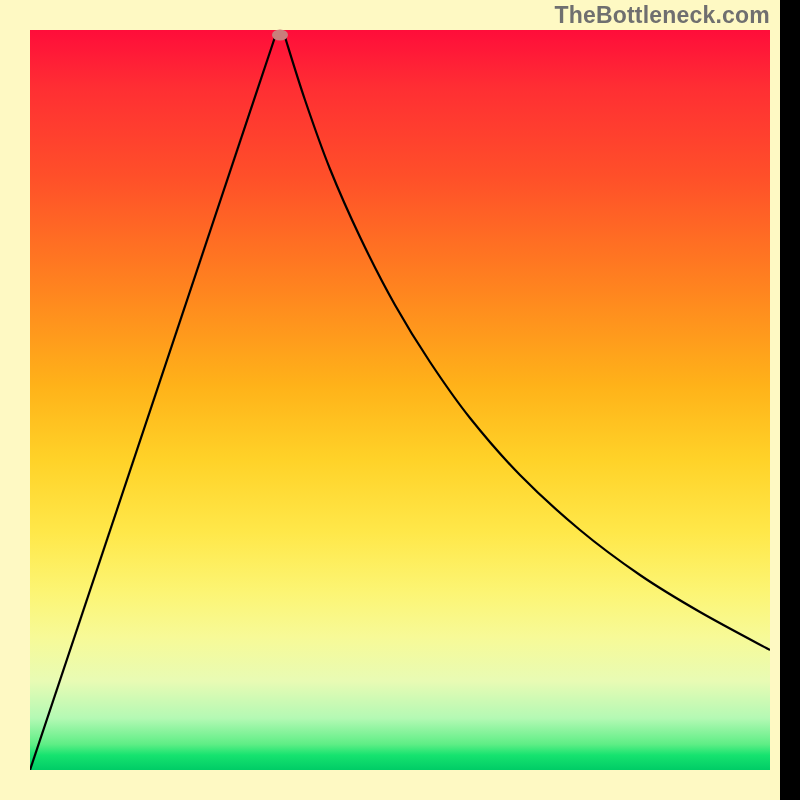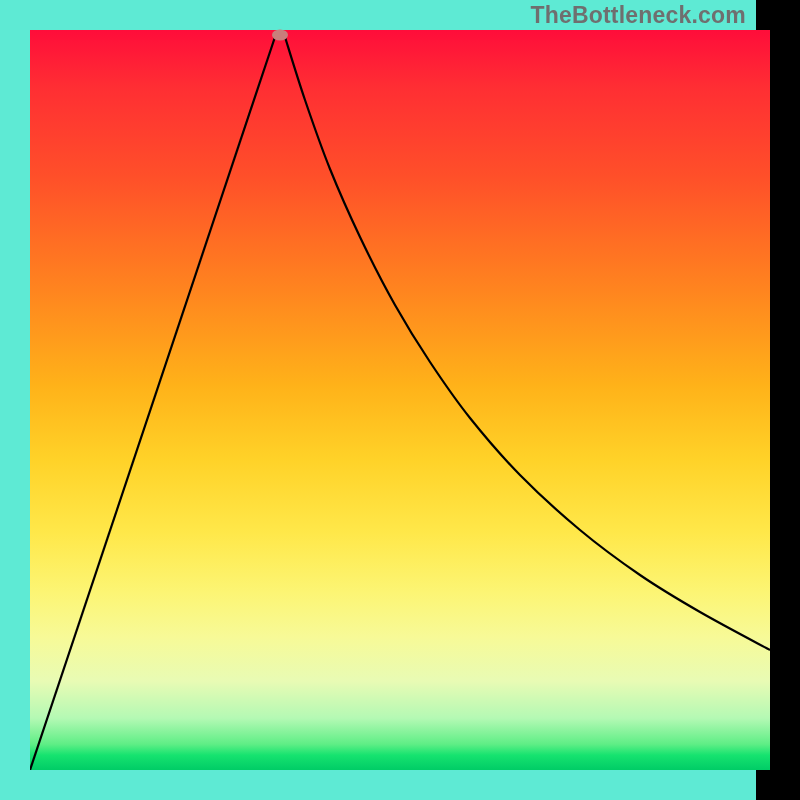--- a/index.html
+++ b/index.html
@@ -8,21 +8,22 @@
     width: 800px;
     height: 800px;
     overflow: hidden;
     background: #000;
     font-family: Arial, Helvetica, sans-serif;
   }
   .stage {
     position: relative;
     width: 756px;
     height: 800px;
-    background: #5eead4;
+    background: #fef9c3;
+    padding-left: 24px;
   }
   .watermark {
     position: absolute;
     top: 2px;
     right: 10px;
     font-size: 23px;
     font-weight: 600;
     color: #6f6f6f;
     letter-spacing: 0.2px;
     z-index: 30;

